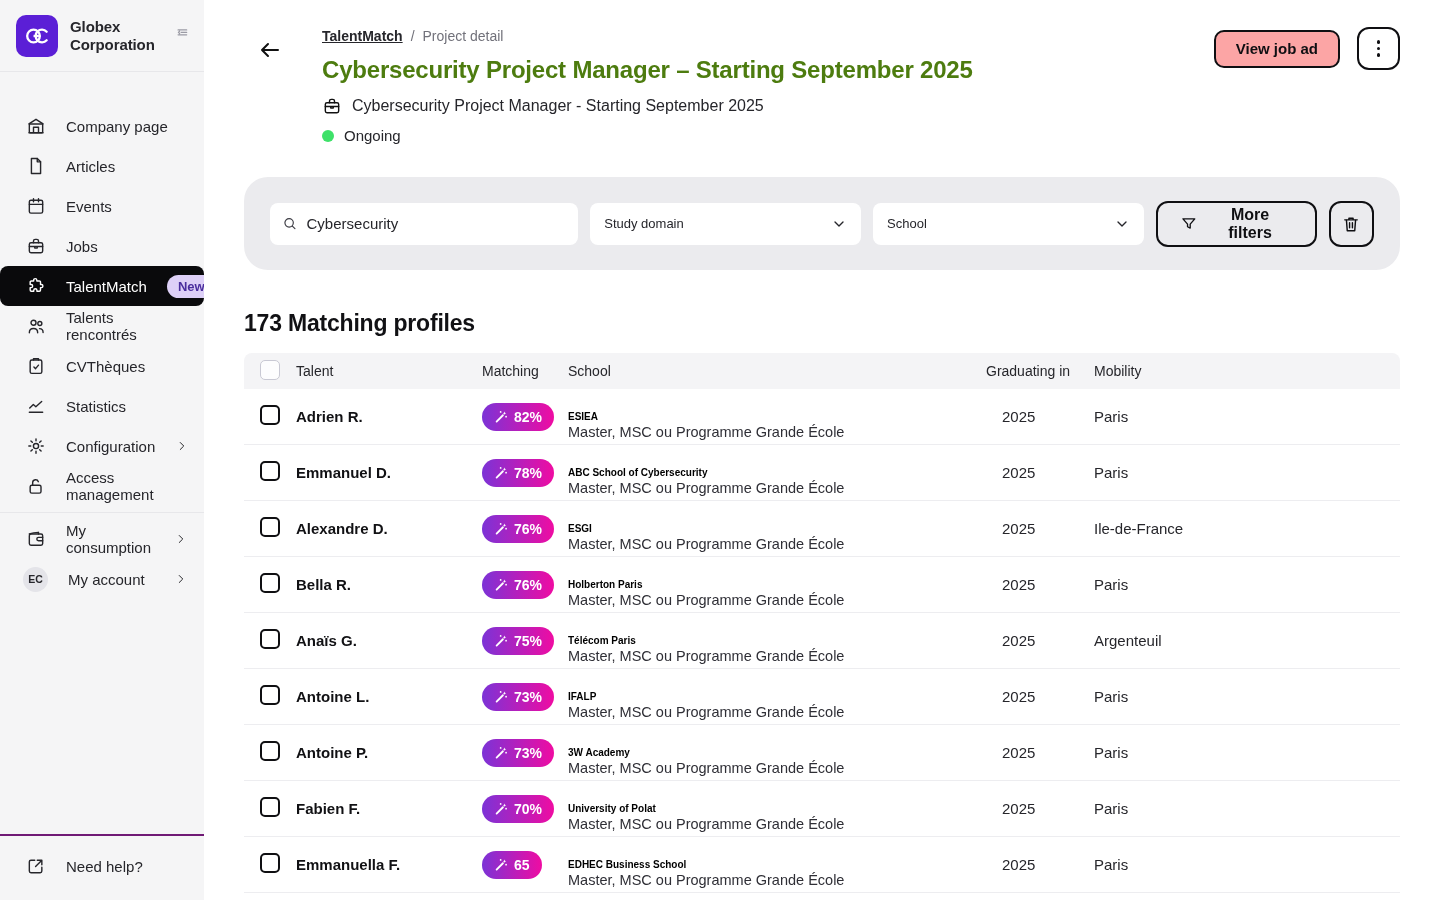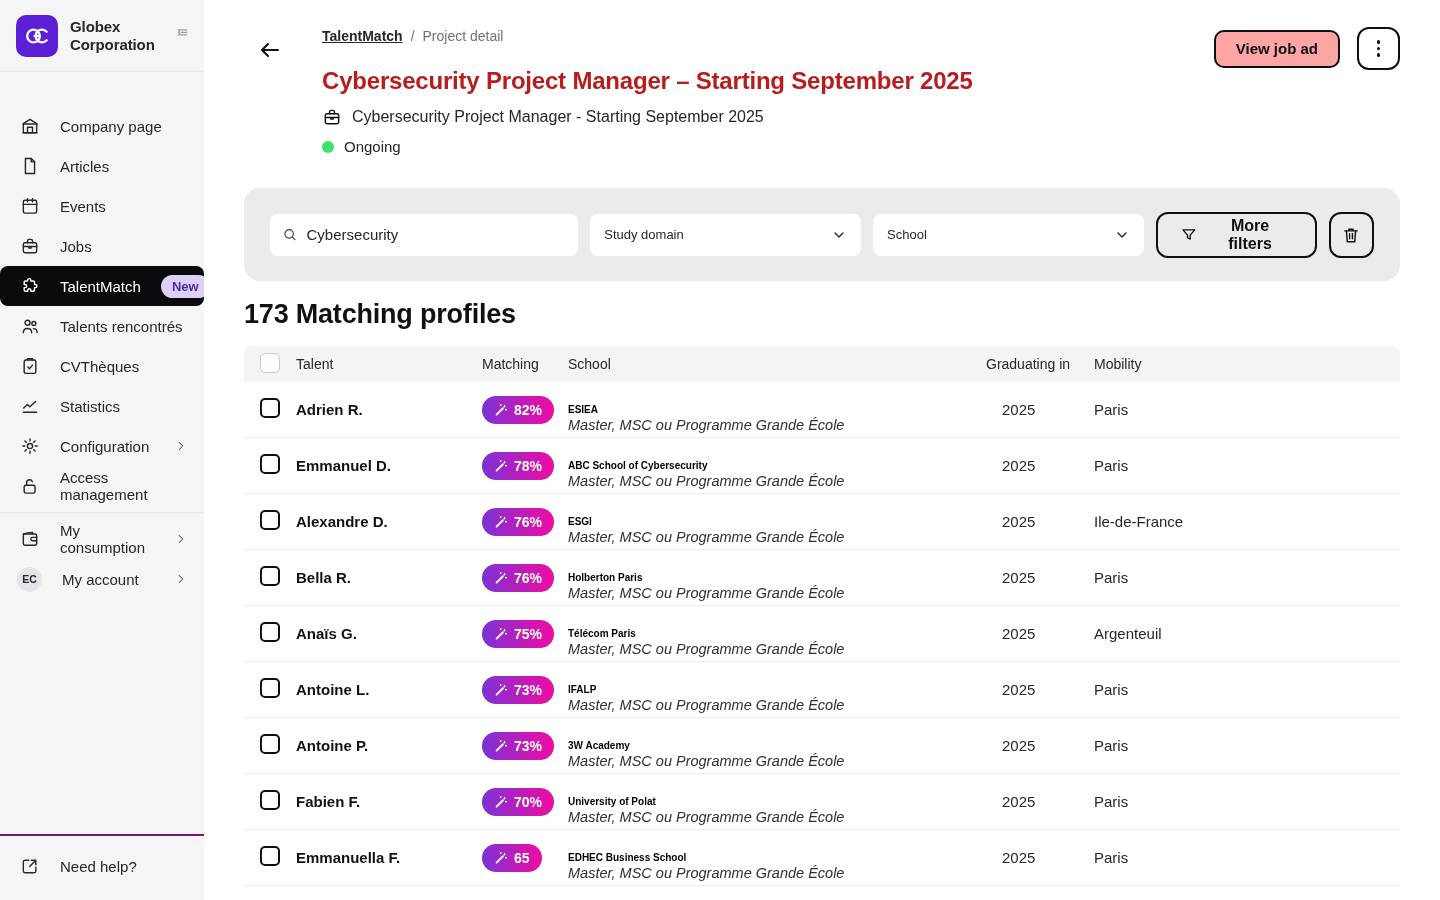--- a/index.html
+++ b/index.html
@@ -9,21 +9,21 @@
   
   .sidebar { position:fixed; left:0; top:0; bottom:0; width:204px; background:#f5f5f6;
     display:flex; flex-direction:column; }
   .sb-header { display:flex; align-items:center; gap:12px; padding:14px 14px 14px 16px; height:72px;
     border-bottom:1px solid #e7e7ea; }
   .logo { width:42px; height:42px; border-radius:10px; background:#5b1fd6; flex:none;
     display:flex; align-items:center; justify-content:center; }
   .company-name { font-size:15px; font-weight:bold; line-height:1.2; letter-spacing:-.1px; }
   .collapse-btn { margin-left:auto; width:22px; height:22px; color:#9b9ba5; cursor:pointer; }
   .sb-nav { padding-top:34px; display:flex; flex-direction:column; }
-  .sb-item { display:flex; align-items:center; gap:20px; height:40px; padding:0 16px 0 20px;
+  .sb-item { display:flex; align-items:center; gap:20px; height:40px; padding:0 16px 0 26px;
     font-size:15px; cursor:pointer; }
   .sb-item .ic { width:20px; height:20px; flex:none; display:flex; }
   .sb-item svg { width:20px; height:20px; stroke:#26262b; fill:none; stroke-width:1.7;
     stroke-linecap:round; stroke-linejoin:round; }
   .sb-item.active { background:#0a0a0c; color:#fff; border-radius:8px; }
   .sb-item.active svg { stroke:#fff; }
   .new-badge { margin-left:auto; background:#ddd0f7; color:#4a2e9e; font-weight:bold;
     font-size:13px; padding:4px 11px; border-radius:13px; }
   .chev { margin-left:auto; width:14px; height:14px; }
   .chev svg { width:14px; height:14px; stroke:#26262b; }
@@ -38,37 +38,37 @@
   .content { padding:24px 40px 0 40px; position:relative; }
 
   .head-row { display:flex; align-items:flex-start; }
   .back-btn { width:28px; height:28px; margin:14px 0 0 14px; cursor:pointer; flex:none; }
   .back-btn svg { width:24px; height:24px; stroke:#111; stroke-width:2; fill:none;
     stroke-linecap:round; stroke-linejoin:round; }
   .head-block { margin-left:36px; }
   .breadcrumb { display:flex; gap:8px; font-size:14px; margin-top:4px; align-items:center; }
   .bc-parent { font-weight:bold; text-decoration:underline; color:#26262b; cursor:pointer; }
   .bc-sep, .bc-current { color:#71717a; }
-  .page-title { font-size:24px; font-weight:bold; letter-spacing:-.2px; color:#b91c1c; margin-top:23px; }
+  .page-title { font-size:24px; font-weight:bold; letter-spacing:-.2px; color:#4d7c0f; margin-top:12px; }
   .job-line { display:flex; align-items:center; gap:10px; margin-top:12px; font-size:16px; }
   .job-line svg { width:20px; height:20px; stroke:#111; stroke-width:1.7; fill:none;
     stroke-linecap:round; stroke-linejoin:round; }
   .status-line { display:flex; align-items:center; gap:10px; margin-top:11px; font-size:15px; }
   .status-dot { width:12px; height:12px; border-radius:50%; background:#3ee169; }
 
   .head-actions { position:absolute; right:40px; top:27px; display:flex; gap:17px; align-items:center; }
   .btn-outline { border:2px solid #0f0f12; border-radius:10px; background:#fca5a5; font-size:15px;
     font-weight:bold; padding:2px 20px; height:38px; display:flex; align-items:center; cursor:pointer;
     font-family:inherit; color:#0f0f12; }
   .kebab-btn { width:43px; height:43px; border:2px solid #0f0f12; border-radius:12px; background:#fff;
     display:flex; flex-direction:column; align-items:center; justify-content:center; gap:3px; cursor:pointer; }
   .kebab-btn i { width:3.5px; height:3.5px; border-radius:50%; background:#0f0f12; }
 
   
-  .filter-bar { margin-top:33px; background:#ebebee; border-radius:16px; height:93px;
+  .filter-bar { margin-top:33px; background:#ebebee; border-radius:24px; height:93px;
     display:flex; align-items:center; padding:0 26px; gap:12px; }
   .search-box { width:312px; height:42px; background:#fff; border-radius:8px; display:flex;
     align-items:center; padding:0 12px; gap:9px; }
   .search-box svg { width:17px; height:17px; stroke:#3c3c44; stroke-width:1.8; fill:none; stroke-linecap:round; }
   .search-box input { border:none; outline:none; font-size:15px; font-family:inherit; color:#26262b;
     width:100%; background:transparent; }
   .select-box { width:274px; height:42px; background:#fff; border-radius:8px; display:flex;
     align-items:center; justify-content:space-between; padding:0 14px; font-size:13px; cursor:pointer; }
   .select-box svg { width:16px; height:16px; stroke:#26262b; stroke-width:2; fill:none;
     stroke-linecap:round; stroke-linejoin:round; }
@@ -76,37 +76,37 @@
     background:transparent; display:flex; align-items:center; gap:10px; padding:0 22px;
     font-size:16px; font-weight:bold; cursor:pointer; font-family:inherit; color:#0f0f12; }
   .more-filters svg { width:18px; height:18px; stroke:#0f0f12; stroke-width:1.8; fill:none;
     stroke-linejoin:round; }
   .trash-btn { width:46px; height:46px; border:2px solid #0f0f12; border-radius:12px;
     background:transparent; display:flex; align-items:center; justify-content:center; cursor:pointer; }
   .trash-btn svg { width:20px; height:20px; stroke:#0f0f12; stroke-width:1.7; fill:none;
     stroke-linecap:round; stroke-linejoin:round; }
 
   
-  .results-title { font-size:27px; font-weight:bold; letter-spacing:-.2px; color:#111114; margin-top:18px; }
+  .results-title { font-size:23px; font-weight:bold; letter-spacing:-.2px; color:#111114; margin-top:40px; }
   .table { margin-top:16px; }
   .thead, .trow { display:grid; grid-template-columns:52px 186px 86px 1fr 108px 306px; align-items:center; }
   .thead { background:#f4f4f6; height:36px; border-radius:8px 8px 0 0; font-size:14px; color:#26262b; }
   .thead .cb { padding-left:16px; }
   .trow { height:56px; border-bottom:1px solid #ededf0; background:#fff; }
   .trow .cb { padding-left:16px; }
   .checkbox { width:20px; height:20px; border:2px solid #0f0f12; border-radius:5px; background:#fff;
     display:inline-block; cursor:pointer; }
   .checkbox.header { border:1.5px solid #c9c9d4; background:#fdfdfe; }
   .talent-name { font-size:15px; font-weight:bold; color:#111114; }
   .match-badge { display:inline-flex; align-items:center; gap:6px; height:28px; padding:0 12px;
     border-radius:14px; background:linear-gradient(90deg,#7c33d6,#ef0ca2); color:#fff;
     font-size:14px; font-weight:bold; }
   .match-badge svg { width:14px; height:14px; }
   .school-name { font-size:10px; font-weight:bold; color:#000000; line-height:1.35;margin-top:20px; }
-  .school-degree { font-size:14.5px; color:#2f2f36; line-height:1.35;font-style:italic; }
+  .school-degree { font-size:14.5px; color:#2f2f36; line-height:1.35; }
   .grad-val { font-size:15px; padding-left:16px; }
   .mob-val { font-size:15px; }
 </style>
 </head>
 <body>
 
 <aside class="sidebar">
   <div class="sb-header">
     <div class="logo">
       <svg viewBox="0 0 44 44" width="34" height="34">

